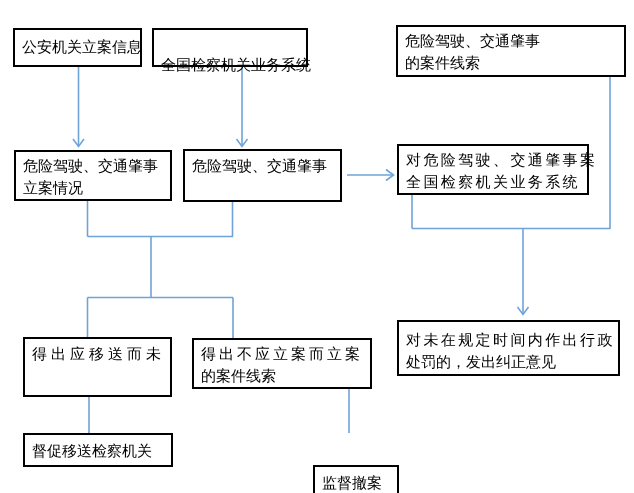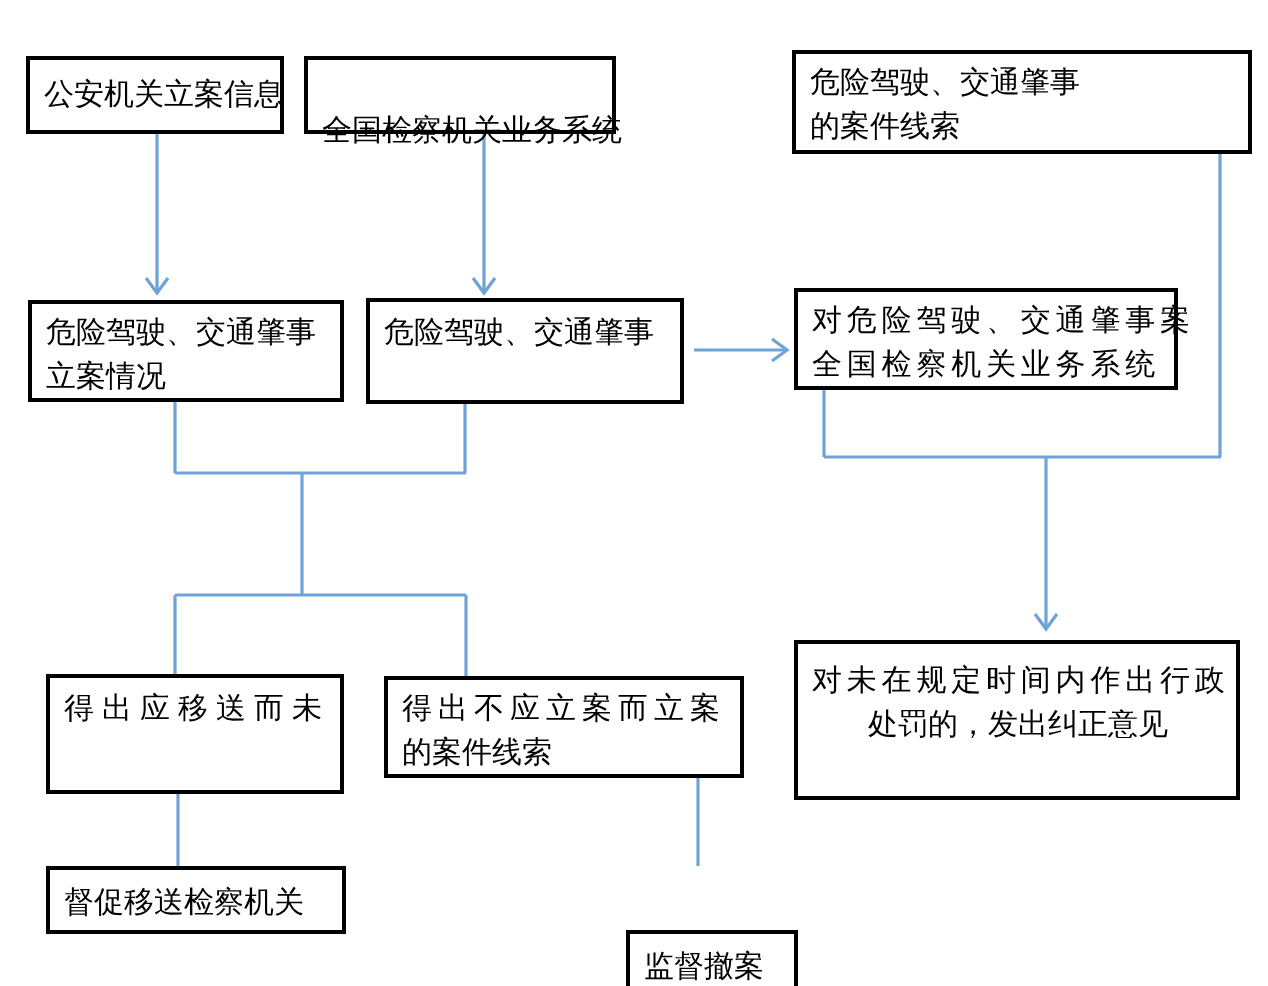--- a/index.html
+++ b/index.html
@@ -35,21 +35,21 @@
   .ls4 .lnj{letter-spacing:4px;}
   
   .n-a{left:13px; top:28px;  width:129px;height:39px;padding-top:6px;}
   .n-b{left:152px;top:28px;  width:156px;height:39px;padding-top:24px;}
   .n-c{left:396px;top:25px;  width:230px;height:52px;}
   .n-d{left:14px; top:150px; width:158px;height:51px;}
   .n-e{left:183px;top:149px; width:159px;height:53px;padding-top:4px;}
   .n-f{left:397px;top:144px; width:192px;height:51px;}
   .n-g{left:23px; top:337px; width:149px;height:60px;padding-top:4px;}
   .n-h{left:192px;top:338px; width:180px;height:51px;}
-  .n-i{left:397px;top:320px; width:223px;height:80px;padding-top:7px;text-align:center;}
+  .n-i{left:397px;top:320px; width:223px;height:56px;padding-top:7px;}
   .n-j{left:23px; top:433px; width:150px;height:34px;padding-top:5px;}
   .n-k{left:313px;top:428px; width:86px; height:34px;padding-top:5px;margin-top:37px;}
 </style>
 </head>
 <body>
 
 <div class="canvas" style="--connector: #6fa3d8; --border: #000000; --text: #000000; --bg: #ffffff;">
 
   <svg class="connectors" viewBox="0 0 634 493" xmlns="http://www.w3.org/2000/svg">
 

